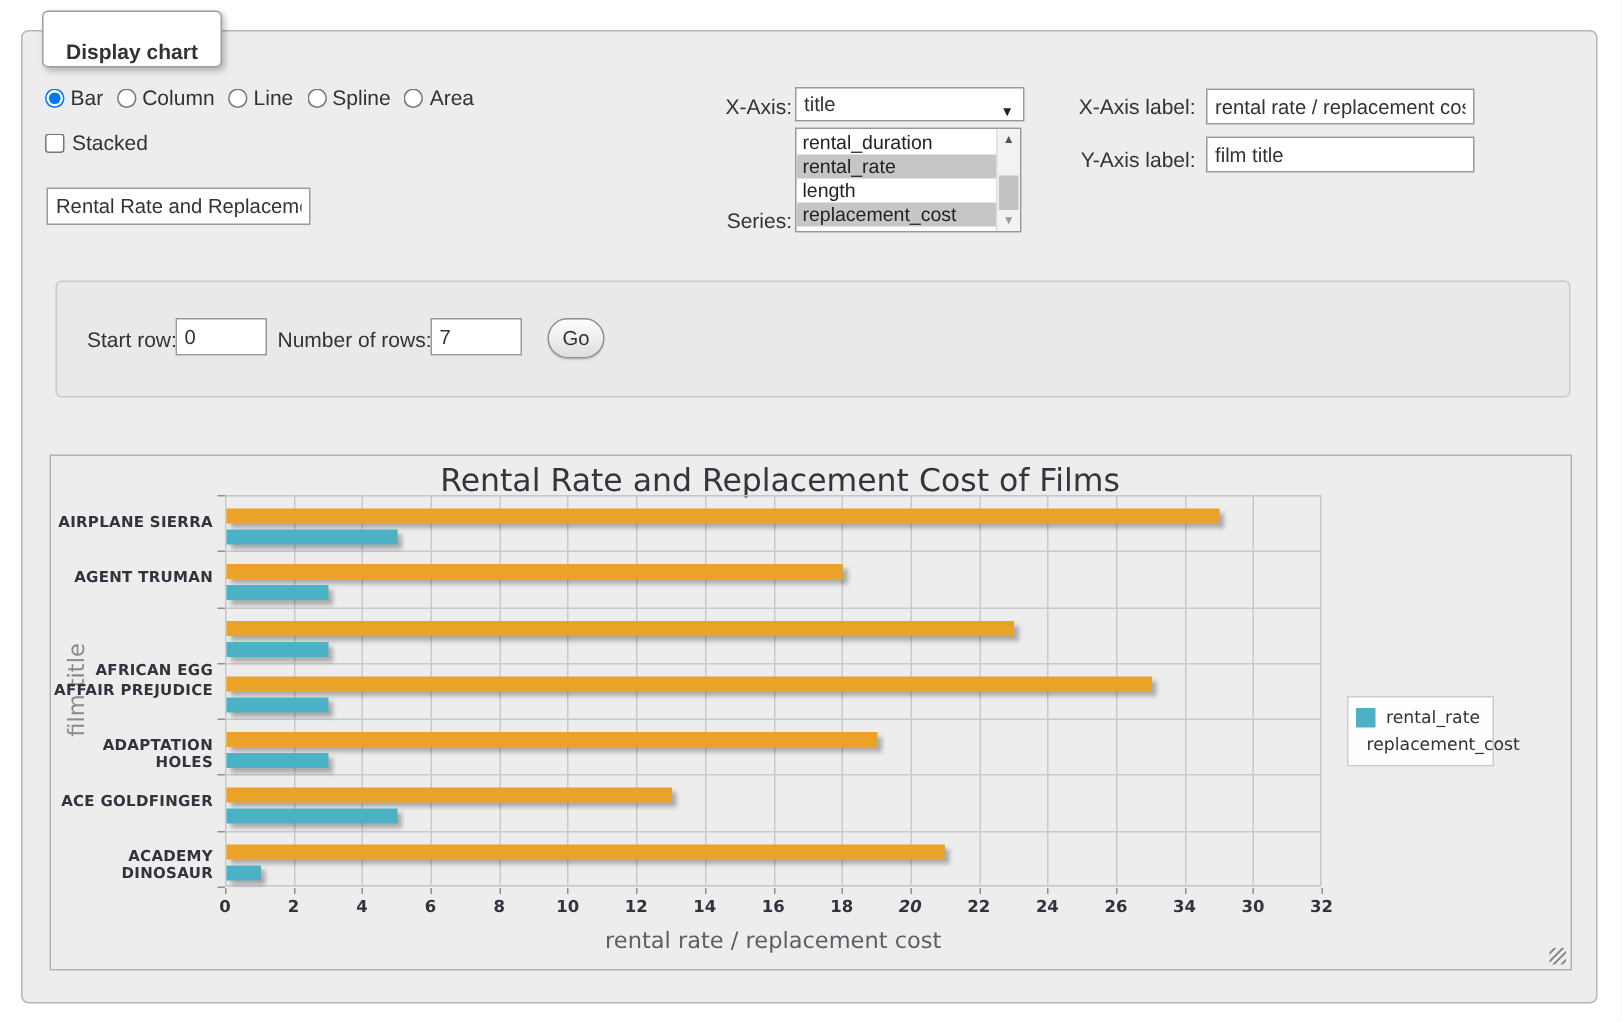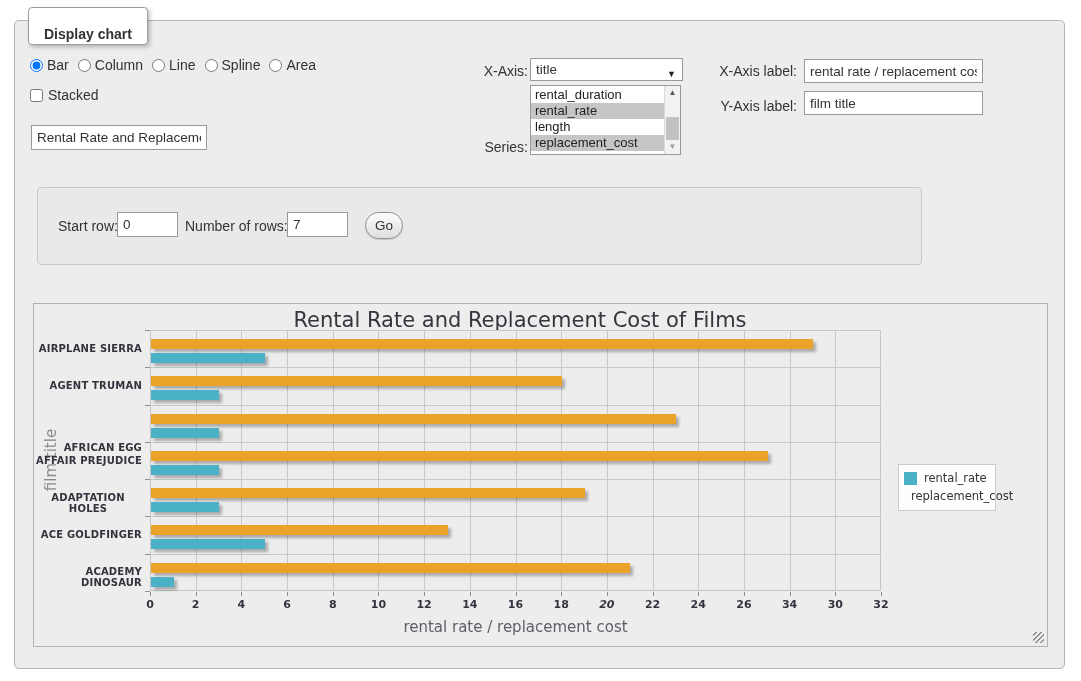--- a/index.html
+++ b/index.html
@@ -39,21 +39,21 @@
   .list-row { height:16px; line-height:16px; font-size:13px; color:#222; padding-left:4px; white-space:nowrap; }
   .list-row.selected { background:#c6c6c6; }
   .sb { position:absolute; right:0; top:0; bottom:0; width:16px; background:#f2f2f2; border-left:1px solid #dcdcdc; }
   .sb-btn { position:absolute; left:0; width:15px; height:14px; background:#f2f2f2; text-align:center;
     font-size:8px; line-height:14px; }
   .sb-up { top:0; color:#555; }
   .sb-down { bottom:0; color:#9a9a9a; }
   .sb-thumb { position:absolute; left:1px; top:31px; width:13px; height:23px; background:#c2c2c2; }
 
   
-  .row-panel { position:absolute; left:22px; top:166px; width:885px; height:78px;
+  .row-panel { position:absolute; left:22px; top:166px; width:1010px; height:78px;
     background:#e9e9e9; border:1px solid #c9c9c9; border-radius:4px; }
   .row-panel .lbl { top:30px; }
   .row-panel input { position:absolute; top:24px; width:61px; height:25px; }
   .go-btn { position:absolute; left:327px; top:24px; width:38px; height:27px; border-radius:14px;
     border:1px solid #8f8f8f; background:linear-gradient(#fdfdfd,#dedede); font-size:13.5px; color:#333;
     font-family:"Liberation Sans", sans-serif; box-shadow:0 1px 1px rgba(0,0,0,0.15); }
 
   
   .chart-box { position:absolute; left:18px; top:282px; width:1015px; height:344px;
     background:#ededed; border:1px solid #b2b2b2; font-family:"DejaVu Sans", sans-serif; }
@@ -239,21 +239,21 @@
         <div class="bar" style="left: 117px; top: 49px; width: 113.99px; height: 10px; background: rgb(75, 178, 197);"></div>
         <div class="cat-label" style="top: 75.9286px;">AGENT TRUMAN</div>
         <div class="bar" style="left: 117px; top: 72.2857px; width: 410.959px; height: 10px; background: rgb(234, 162, 40);"></div>
         <div class="bar" style="left: 117px; top: 86.2857px; width: 68.3028px; height: 10px; background: rgb(75, 178, 197);"></div>
         <div class="cat-label" style="top: 113.214px; margin-top: 25px;">AFRICAN EGG</div>
         <div class="bar" style="left: 117px; top: 109.571px; width: 525.178px; height: 10px; background: rgb(234, 162, 40);"></div>
         <div class="bar" style="left: 117px; top: 123.571px; width: 68.3028px; height: 10px; background: rgb(75, 178, 197);"></div>
         <div class="cat-label" style="top: 150.5px;">AFFAIR PREJUDICE</div>
         <div class="bar" style="left: 117px; top: 146.857px; width: 616.553px; height: 10px; background: rgb(234, 162, 40);"></div>
         <div class="bar" style="left: 117px; top: 160.857px; width: 68.3028px; height: 10px; background: rgb(75, 178, 197);"></div>
-        <div class="cat-label" style="top: 187.786px; text-align: center;">ADAPTATION HOLES</div>
+        <div class="cat-label" style="top: 187.786px;">ADAPTATION HOLES</div>
         <div class="bar" style="left: 117px; top: 184.143px; width: 433.803px; height: 10px; background: rgb(234, 162, 40);"></div>
         <div class="bar" style="left: 117px; top: 198.143px; width: 68.3028px; height: 10px; background: rgb(75, 178, 197);"></div>
         <div class="cat-label" style="top: 225.071px;">ACE GOLDFINGER</div>
         <div class="bar" style="left: 117px; top: 221.429px; width: 296.74px; height: 10px; background: rgb(234, 162, 40);"></div>
         <div class="bar" style="left: 117px; top: 235.429px; width: 113.99px; height: 10px; background: rgb(75, 178, 197);"></div>
         <div class="cat-label" style="top: 262.357px;">ACADEMY DINOSAUR</div>
         <div class="bar" style="left: 117px; top: 258.714px; width: 479.49px; height: 10px; background: rgb(234, 162, 40);"></div>
         <div class="bar" style="left: 117px; top: 272.714px; width: 22.6153px; height: 10px; background: rgb(75, 178, 197);"></div>
       </div>
 

